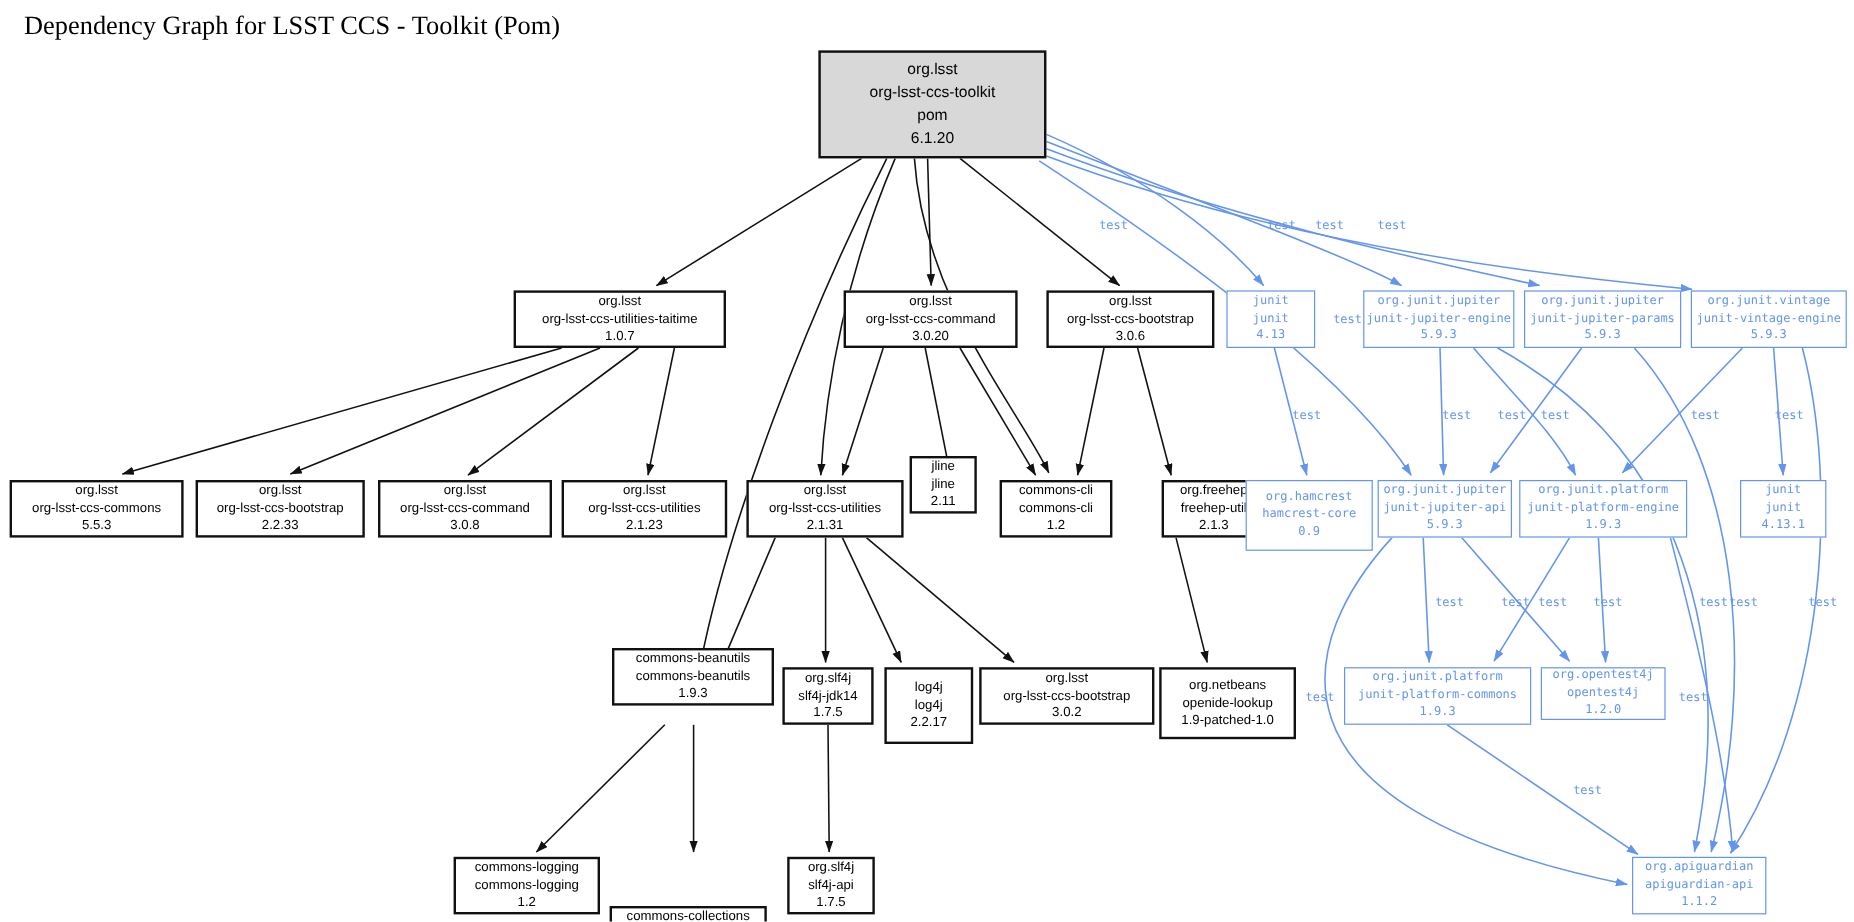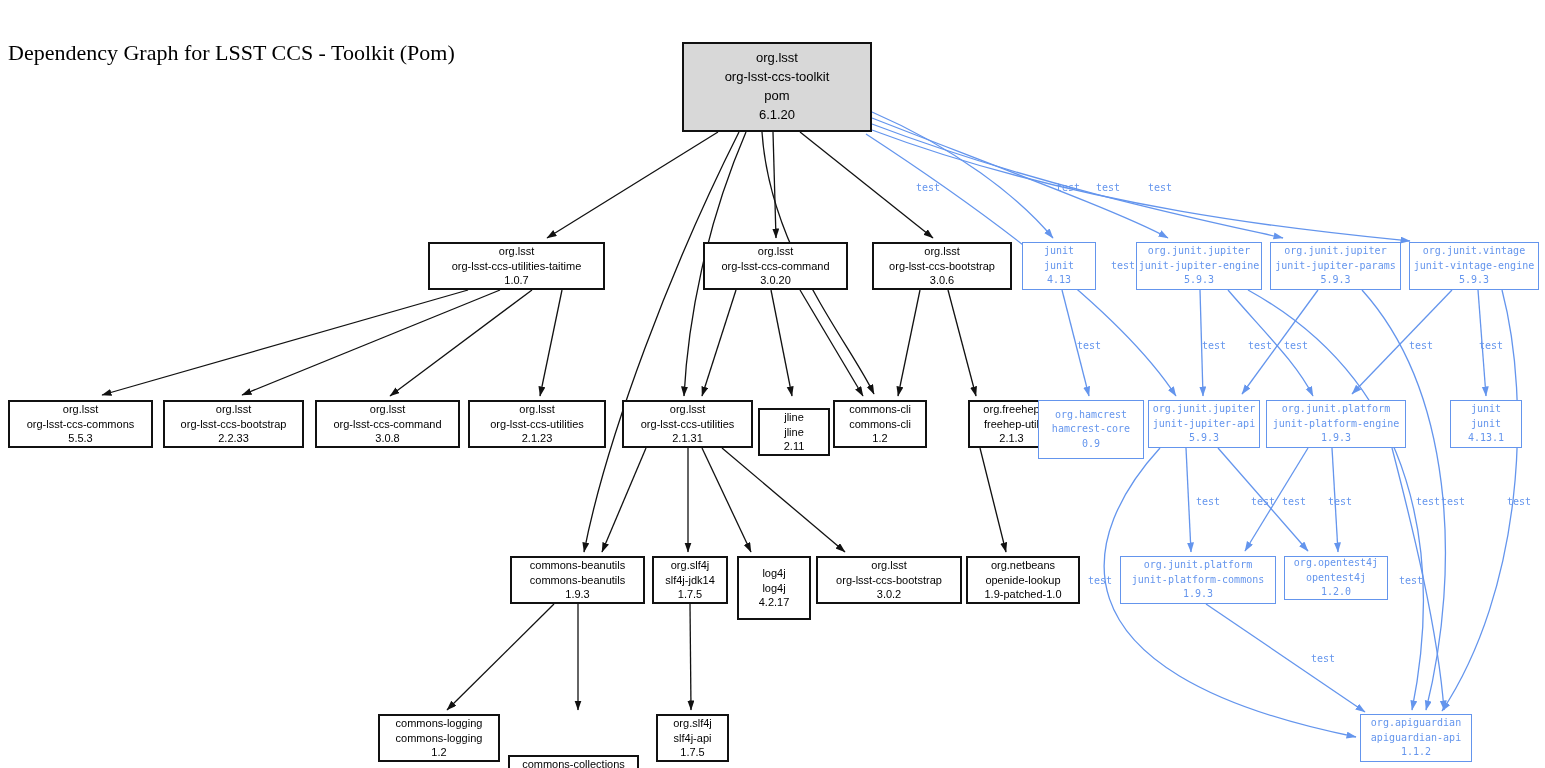--- a/index.html
+++ b/index.html
@@ -1,19 +1,19 @@
 <!DOCTYPE html>
 <html><head>
 <meta charset="utf-8">
 <style>
   html,body{margin:0;padding:0;background:#ffffff;}
   body{width:1545px;height:768px;position:relative;overflow:hidden;
        font-family:"Liberation Sans",sans-serif;}
-  .title{position:absolute;left:8px;top:8px;
-         font:400 22px/1.2 "Liberation Serif",serif;color:#000;margin-top:32px;}
+  .title{position:absolute;left:20px;top:8px;
+         font:400 22px/1.2 "Liberation Serif",serif;color:#000;}
   #edges{position:absolute;left:0;top:0;z-index:1;}
   .node{position:absolute;z-index:2;background:#fff;border:2px solid #111;
         box-sizing:border-box;display:flex;flex-direction:column;
         justify-content:center;align-items:center;text-align:left;
         font:11px/1.32 "Liberation Sans",sans-serif;color:#000;white-space:nowrap;}
   .node.root{background:#d8d8d8;font-size:13px;line-height:1.45;}
   .node.test{border:1.5px solid #6495ED;color:#6495ED;
              font:10px/1.45 "DejaVu Sans Mono",monospace;}
   .elabel{font:10px "DejaVu Sans Mono",monospace;fill:#6495ED;text-anchor:middle;}
   path.e{fill:none;stroke:#111;stroke-width:1.3;}
@@ -165,21 +165,21 @@
 <div class="node" style="left:468px;top:400px;width:138px;height:48px">
   <div>org.lsst</div>
     <div>org-lsst-ccs-utilities</div>
     <div>2.1.23</div>
 </div>
 <div class="node" style="left:622px;top:400px;width:131px;height:48px">
   <div>org.lsst</div>
     <div>org-lsst-ccs-utilities</div>
     <div>2.1.31</div>
 </div>
-<div class="node" style="left:758px;top:408px;width:72px;height:48px">
+<div class="node" style="left:758px;top:380px;width:56px;height:48px">
   <div>jline</div>
     <div>jline</div>
     <div>2.11</div>
 </div>
 <div class="node" style="left:833px;top:400px;width:94px;height:48px">
   <div>commons-cli</div>
     <div>commons-cli</div>
     <div>1.2</div>
 </div>
 <div class="node" style="left:968px;top:400px;width:87px;height:48px">
@@ -202,41 +202,41 @@
   <div>org.junit.platform</div>
     <div>junit-platform-engine</div>
     <div>1.9.3</div>
 </div>
 <div class="node test" style="left:1450px;top:400px;width:72px;height:48px">
   <div>junit</div>
     <div>junit</div>
     <div>4.13.1</div>
 </div>
 
-<div class="node" style="left:510px;top:556px;width:135px;height:48px">
+<div class="node" style="left:510px;top:540px;width:135px;height:48px">
   <div>commons-beanutils</div>
     <div>commons-beanutils</div>
     <div>1.9.3</div>
 </div>
 <div class="node" style="left:652px;top:556px;width:76px;height:48px">
   <div>org.slf4j</div>
     <div>slf4j-jdk14</div>
     <div>1.7.5</div>
 </div>
 <div class="node" style="left:737px;top:556px;width:74px;height:64px">
   <div>log4j</div>
     <div>log4j</div>
-    <div>4.2.17</div>
+    <div>2.2.17</div>
 </div>
 <div class="node" style="left:816px;top:556px;width:146px;height:48px">
   <div>org.lsst</div>
     <div>org-lsst-ccs-bootstrap</div>
     <div>3.0.2</div>
 </div>
-<div class="node" style="left:966px;top:556px;width:114px;height:48px">
+<div class="node" style="left:966px;top:556px;width:114px;height:60px">
   <div>org.netbeans</div>
     <div>openide-lookup</div>
     <div>1.9-patched-1.0</div>
 </div>
 
 <div class="node test" style="left:1120px;top:556px;width:156px;height:48px">
   <div>org.junit.platform</div>
     <div>junit-platform-commons</div>
     <div>1.9.3</div>
 </div>

